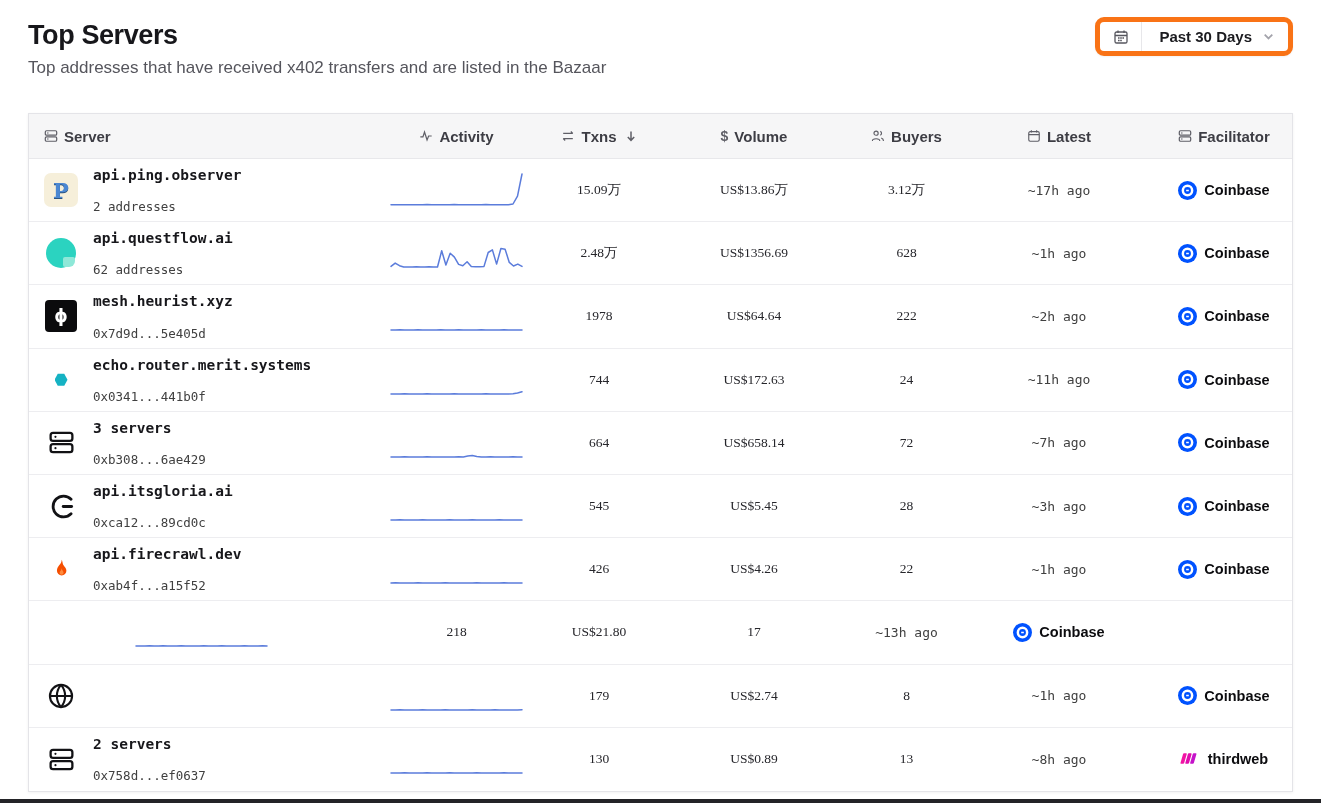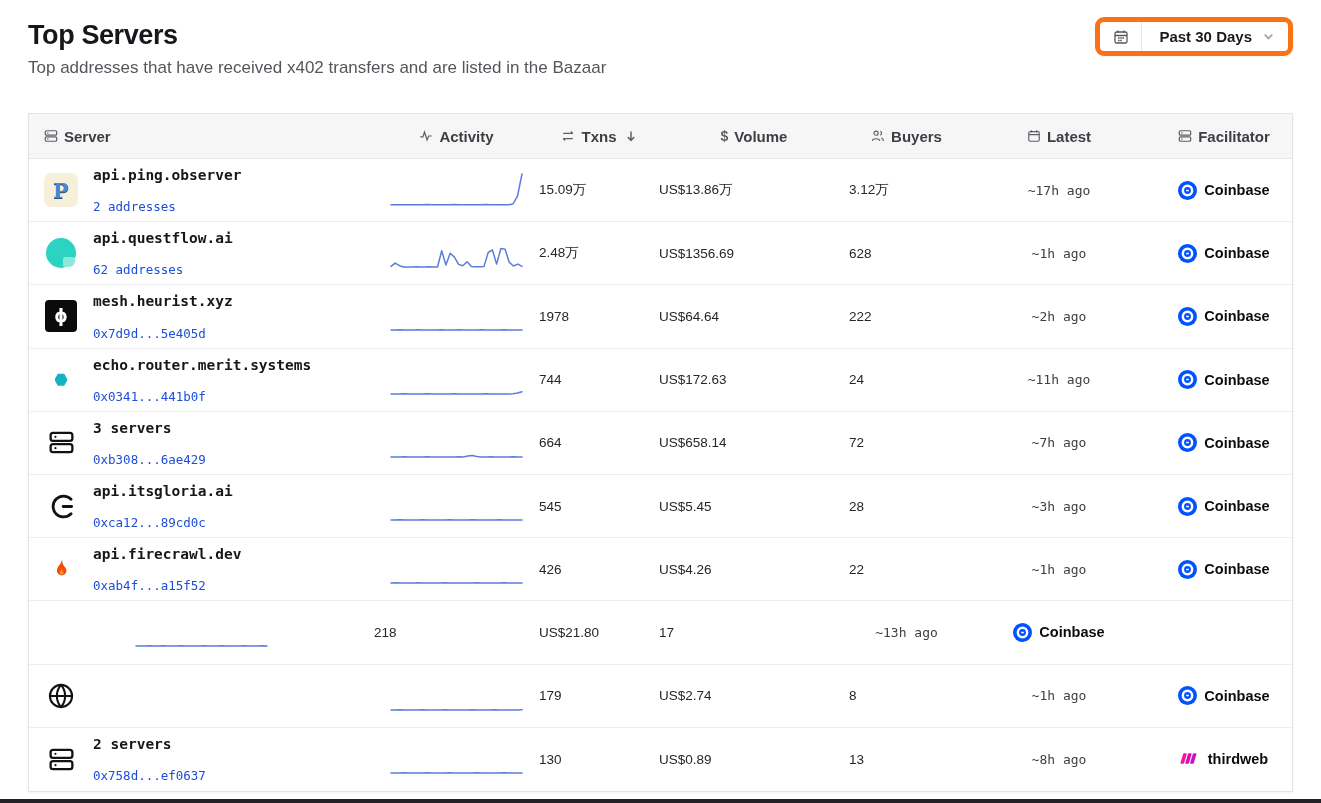--- a/index.html
+++ b/index.html
@@ -31,23 +31,23 @@
   .th { display:flex; align-items:center; justify-content:center; gap:6px; font-size:15px; font-weight:700; color:#3d3d44; }
   .th.first { justify-content:flex-start; padding-left:15px; }
   .hicon { color:#5f5f67; display:flex; align-items:center; }
   .sort-icon { color:#5f5f67; display:flex; margin-left:2px; }
 
   .row { height:63.2px; align-items:center; border-bottom:1px solid #ededf0; background:#fff; cursor:pointer; }
   .row:last-child { border-bottom:none; }
   .cell-server { display:flex; align-items:center; gap:13px; padding-left:13px; }
   .icon-slot { width:38px; min-width:38px; display:flex; align-items:center; justify-content:center; }
   .srv-name { font-family:"DejaVu Sans Mono", monospace; font-size:14.5px; font-weight:700; color:#17171b; line-height:1.25; }
-  .srv-sub  { font-family:"DejaVu Sans Mono", monospace; font-size:12.5px; color:#1d4ed8; margin-top:15px; }
+  .srv-sub  { font-family:"DejaVu Sans Mono", monospace; font-size:12.5px; color:#404040; margin-top:15px; }
   .cell-spark { display:flex; align-items:center; justify-content:center; }
-  .cell-num { text-align:left; font-family:Liberation Sans, sans-serif; font-size:13.5px; color:#26262b; }
+  .cell-num { text-align:center; font-family:Liberation Serif, serif; font-size:13.5px; color:#26262b; }
   .cell-latest { text-align:center; font-family:"DejaVu Sans Mono", monospace; font-size:13px; color:#404040; }
   .cell-fac { display:flex; align-items:center; justify-content:center; gap:7px; }
   .fac-logo { display:flex; align-items:center; }
   .fac-label { font-size:14.5px; font-weight:700; color:#0c0c0f; }
 
   
   .ic-ping { width:34px; height:34px; background:#f6efda; border-radius:7px; display:flex; align-items:center; justify-content:center;
              font-family:"DejaVu Serif", serif; font-weight:700; font-size:21px; color:#4b87d2; text-shadow:0 1px 0 #2b5480; }
   .ic-teal { width:30px; height:30px; border-radius:50%; background:#2bd3c0; position:relative; }
   .ic-teal::after { content:""; position:absolute; right:1px; bottom:1px; width:12px; height:10px; background:#8ee8d8; border-radius:2px 2px 6px 2px; }

